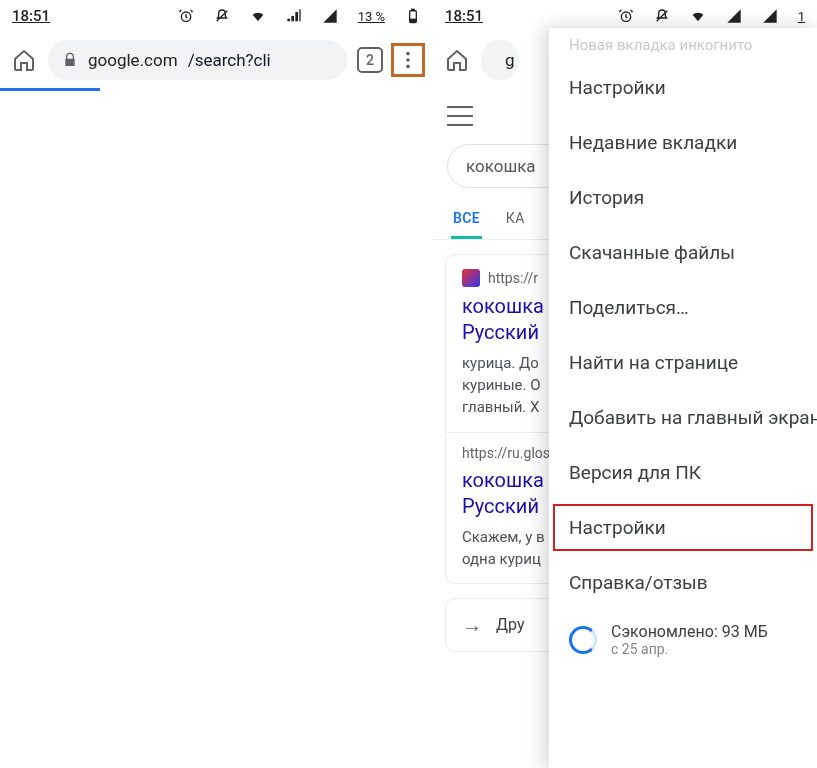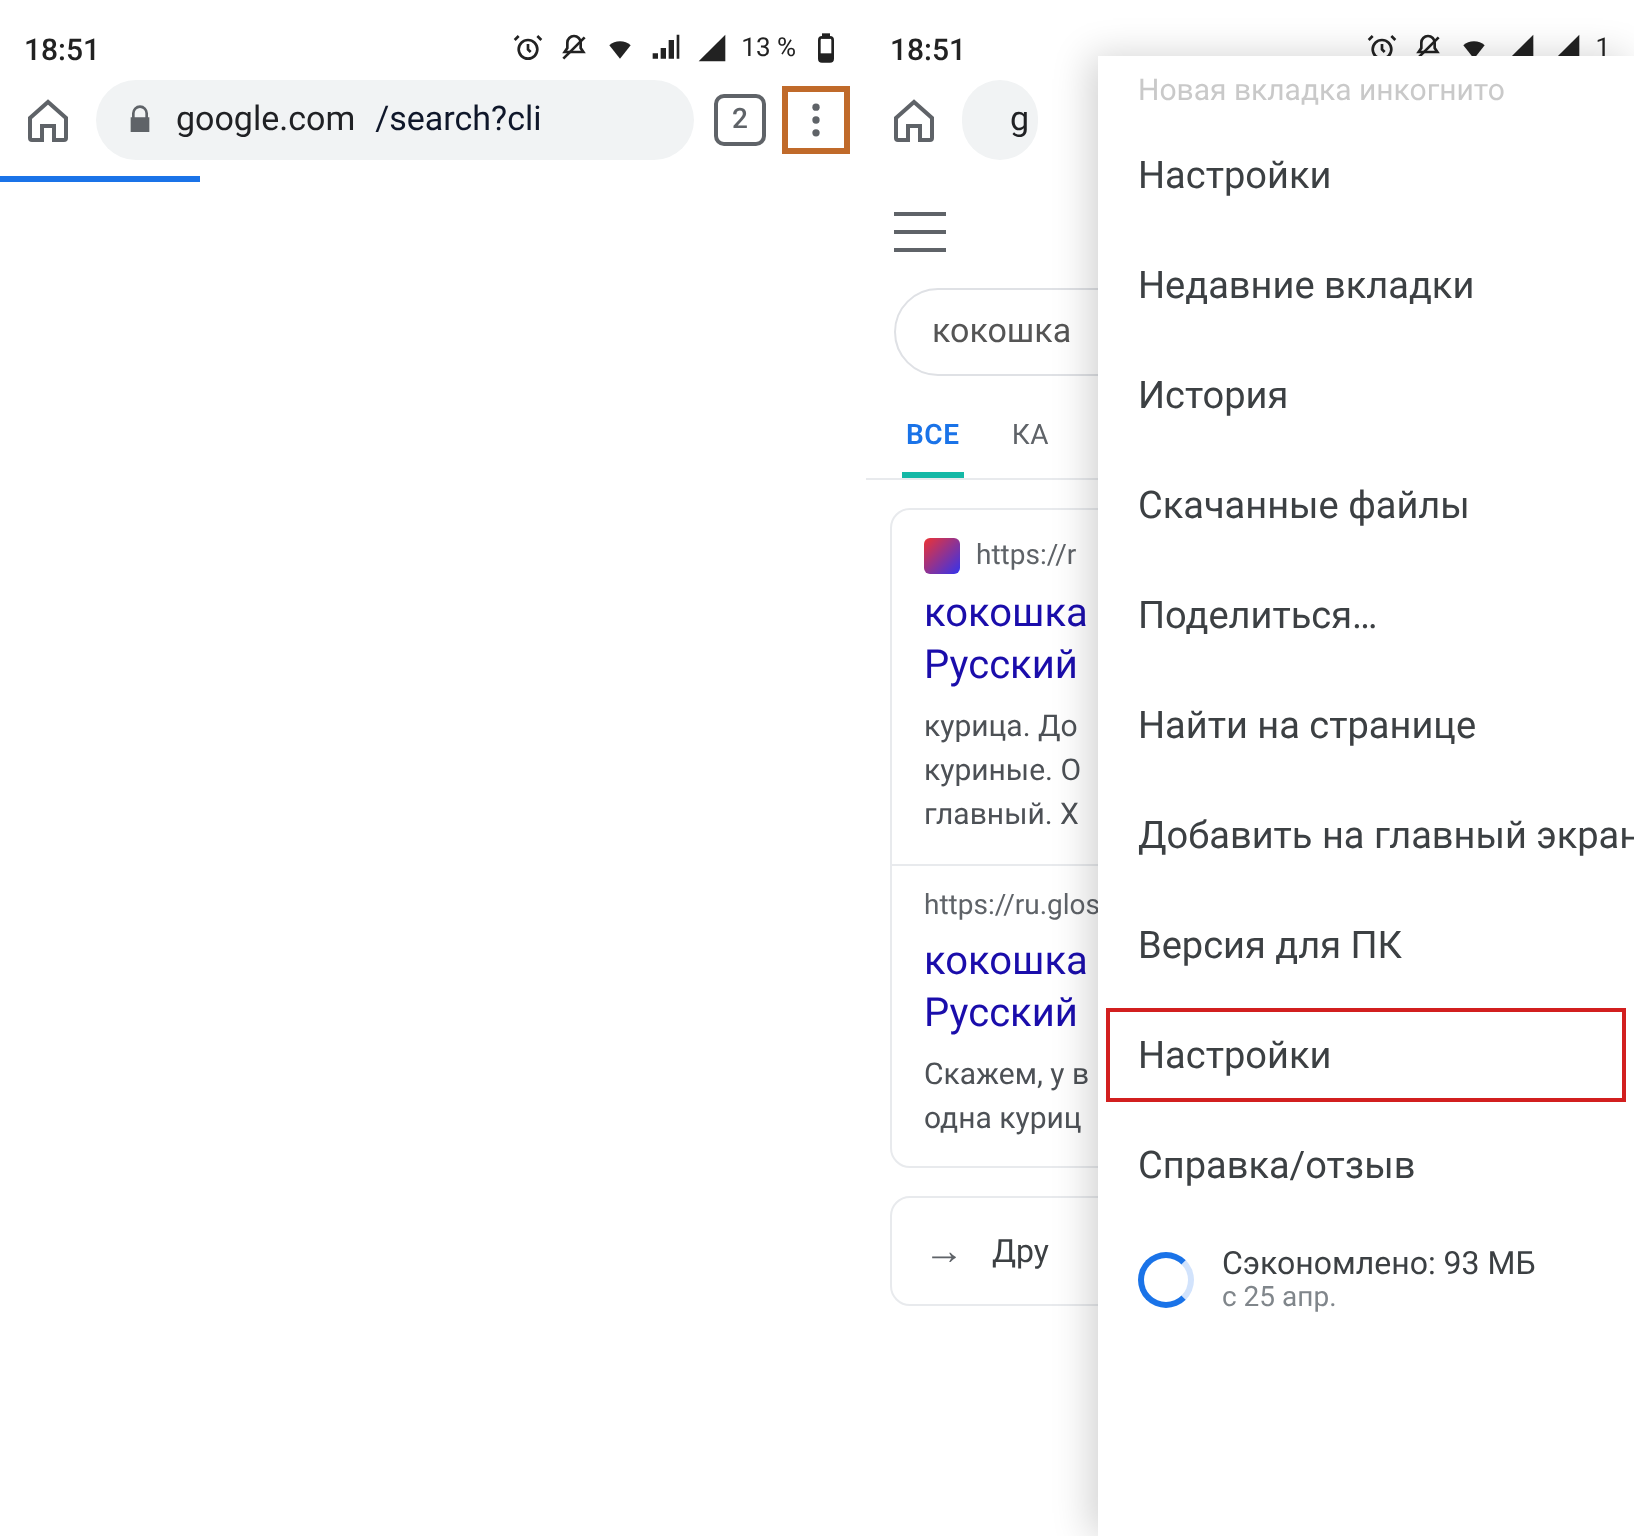--- a/index.html
+++ b/index.html
@@ -12,28 +12,29 @@
     overflow: hidden;
   }
   .phone { position: relative; background: #fff; }
   .phone-left { width: 433px; }
   .phone-right { width: 384px; }
 
   
   .statusbar {
     height: 28px;
     display: flex;
-    align-items: flex-start;
+    align-items: center;
     padding: 16px 12px;
     font-size: 15px;
     color: #222;
+    text-decoration: underline;
   }
   .statusbar .time { font-weight: 500; }
   .statusbar .spacer { flex: 1; }
-  .statusbar .icons { display: flex; align-items: center; gap: 7px; }
+  .statusbar .icons { display: flex; align-items: center; gap: 20px; }
   .statusbar .pct { font-size: 13px; }
   .sb-icon { width: 16px; height: 16px; display:inline-block; }
 
   
   .toolbar {
     height: 56px;
     display: flex;
     align-items: center;
     padding: 0 10px;
     gap: 10px;

